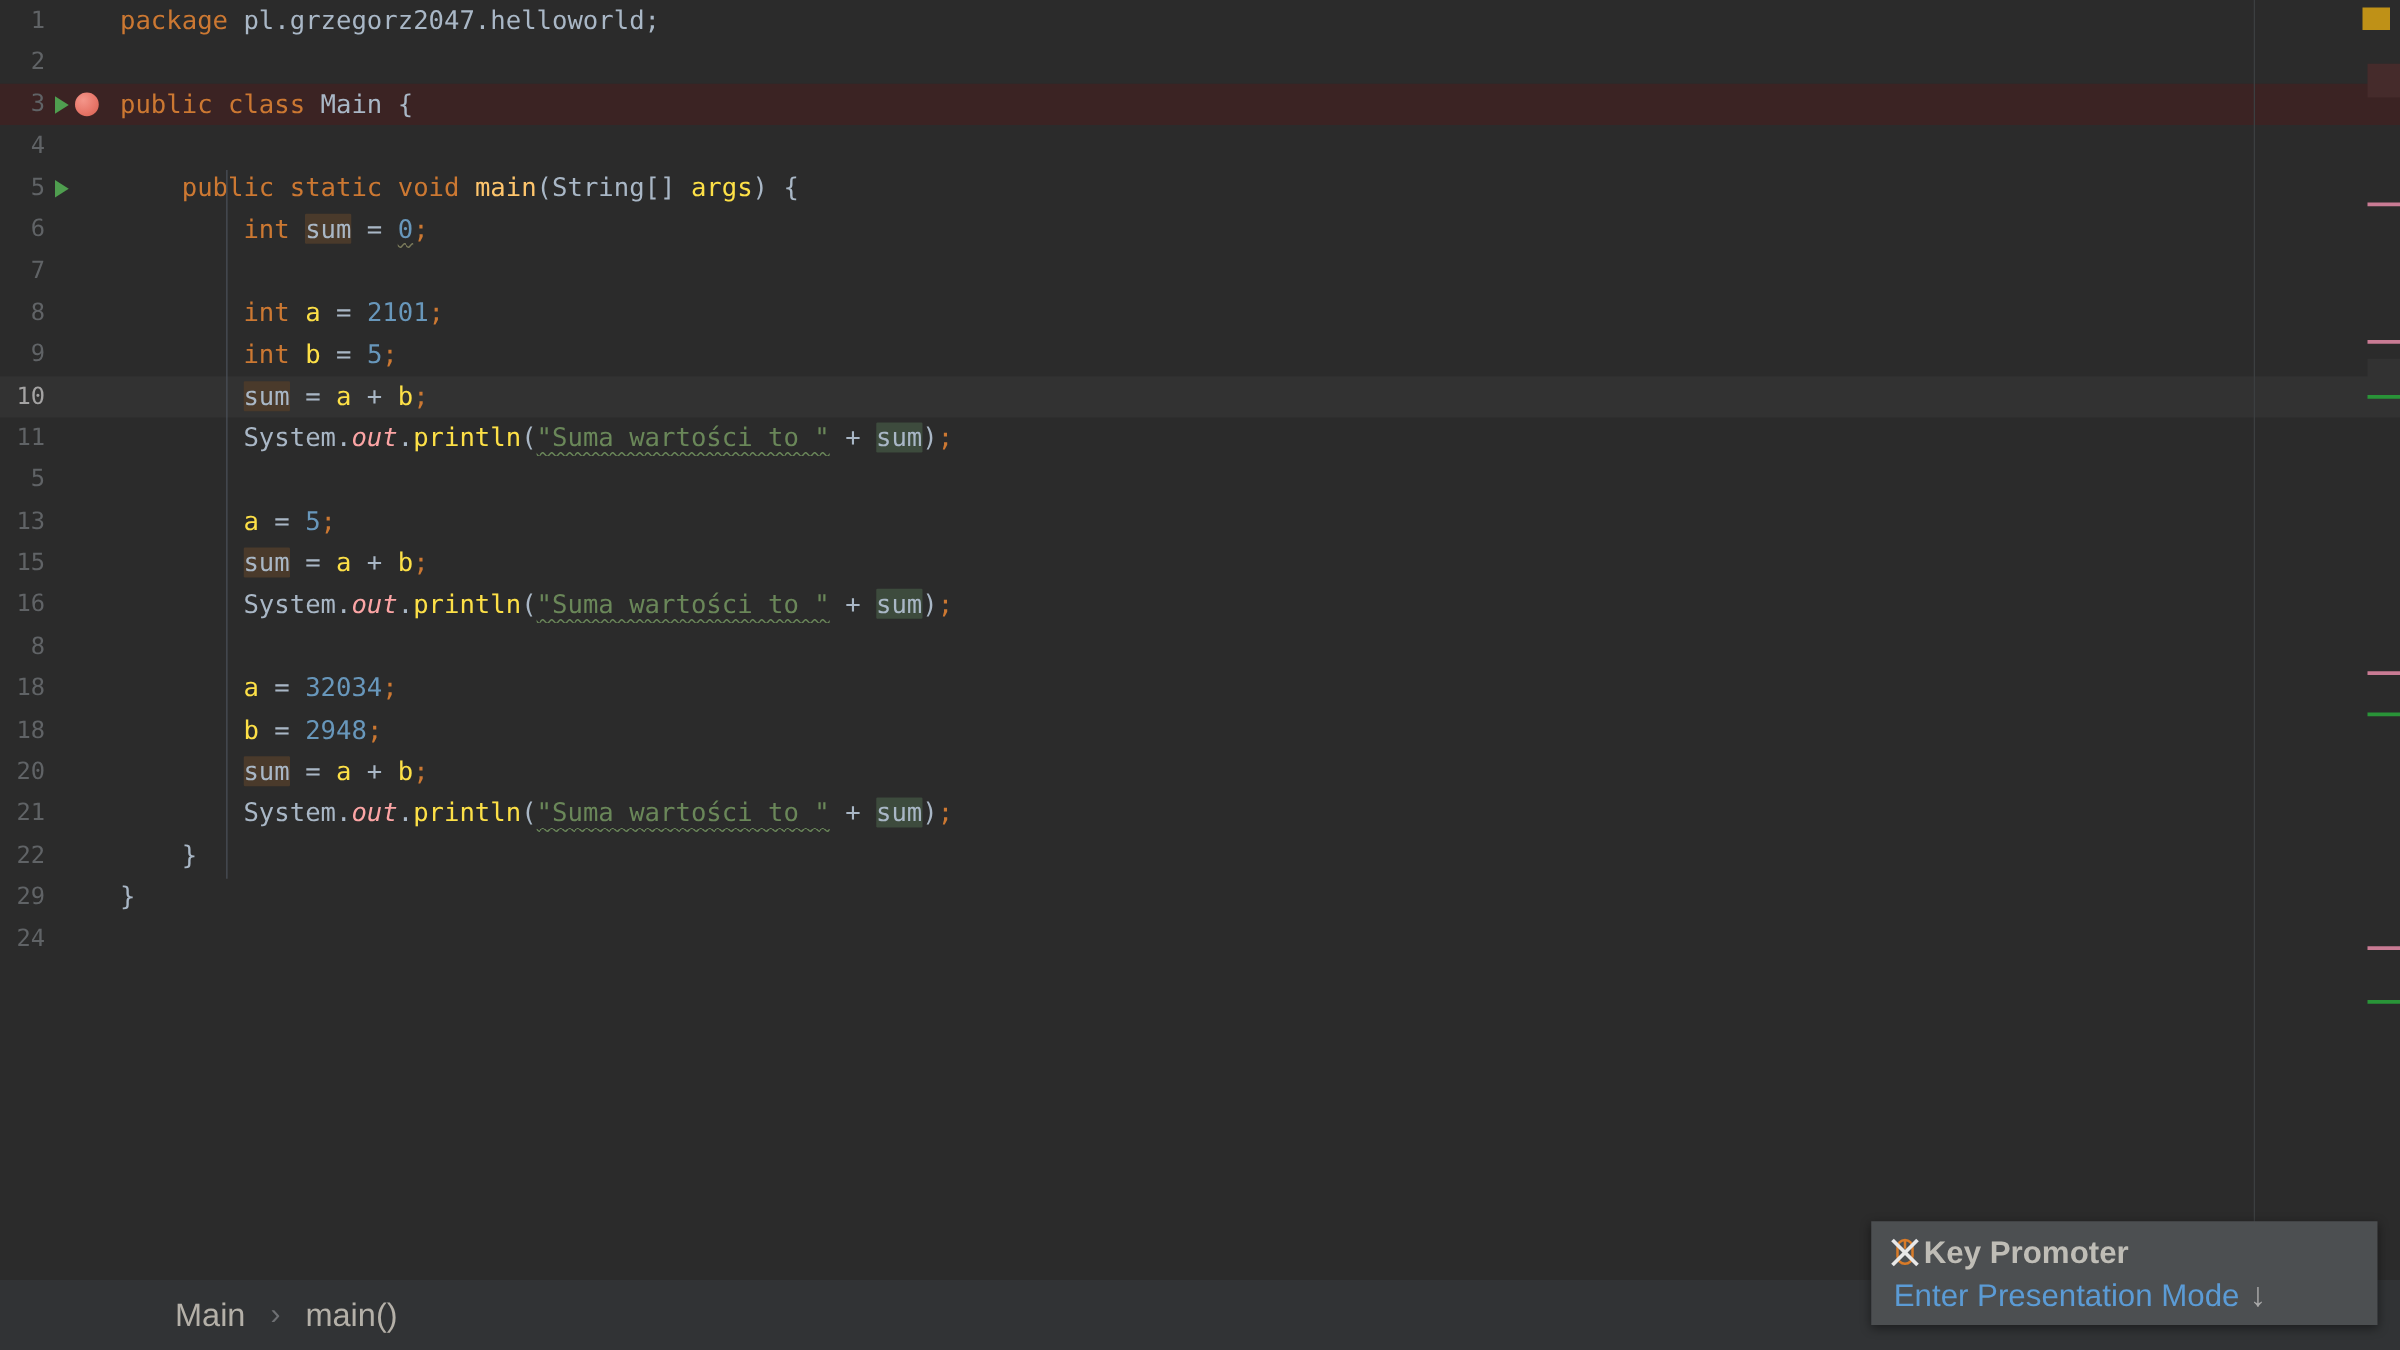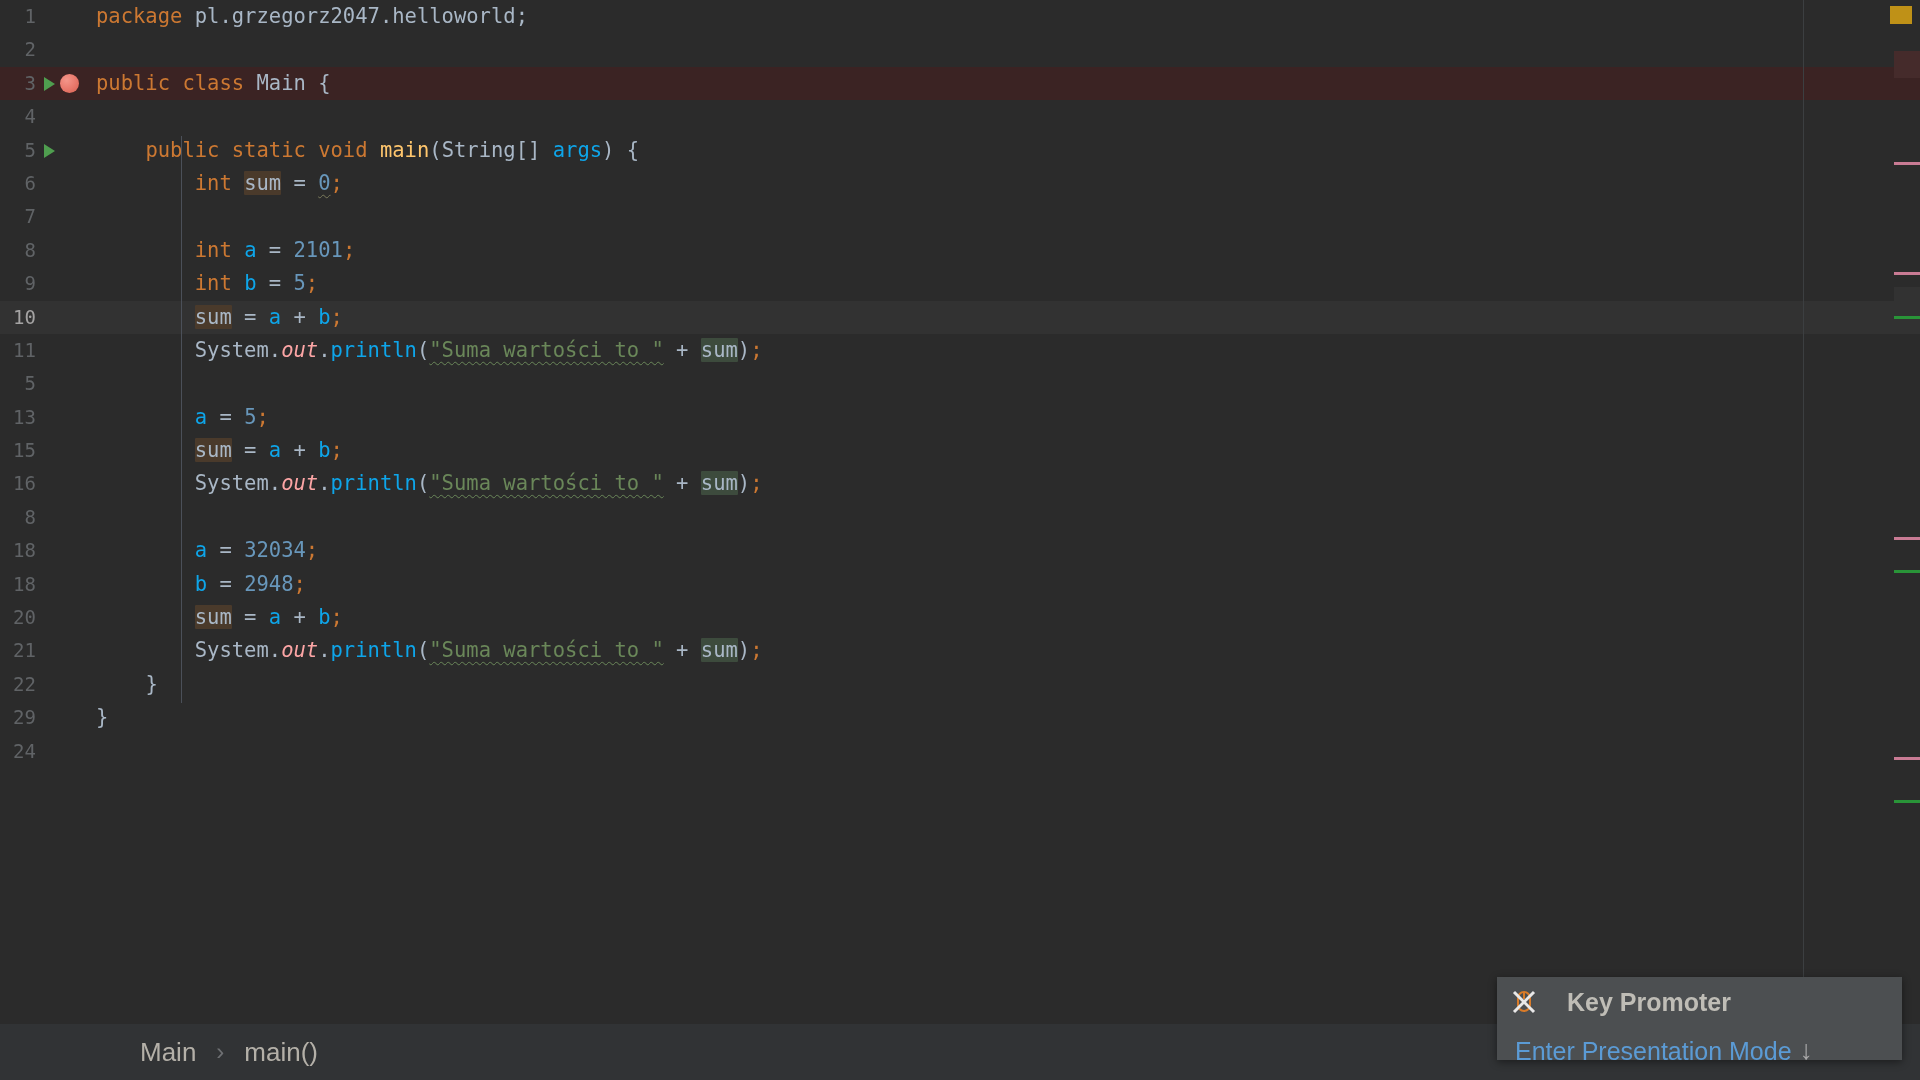--- a/index.html
+++ b/index.html
@@ -93,21 +93,21 @@
 
   
   .kw   { color: #cc7832; }
   .num  { color: #6897bb; }
   .str  { color: #6a8759; }
   .fn   { color: #ffc66d; }
   .cls  { color: #a9b7c6; }
   .stat { color: #fca5a5; font-style: italic; }
   .sem  { color: #cc7832; }
   .pkg  { color: #a9b7c6; margin-top: 19px; }
-  .ident{ color: #0ea5e9; }
+  .ident{ color: #fde047; }
 
   .hl-write {
     background: #4a3a2b;
     border-radius: 1px;
   }
   .hl-read {
     background: #3d4b3d;
     border-radius: 1px;
   }
 
@@ -216,41 +216,40 @@
     width: 405px;
     height: 83px;
     background: #4c4f51;
     padding: 8px 14px 10px 14px;
     box-shadow: 0 2px 8px rgba(0,0,0,0.45);
   }
   #kp-title-row {
     display: flex;
     align-items: center;
     height: 34px;
-    gap: 28px;
   }
   #kp-icon {
     position: relative;
     width: 26px; height: 26px;
     flex: 0 0 26px;
     margin-right: 2px;
   }
   #kp-title {
     color: #bfbdb6;
     font-size: 25px;
     font-weight: bold;
     font-family: "Liberation Sans", sans-serif;
     white-space: nowrap;
   }
   #kp-action {
     display: flex;
     color: #5b9bd5;
     font-size: 25px;
     font-family: "Liberation Sans", sans-serif;
-    margin-top: 18px;
+    margin-top: 4px;
     padding-left: 4px;
     white-space: nowrap;
     cursor: pointer;
   }
   #kp-arrow {
     margin-left: 8px;
     color: #a9a9a9;
     font-size: 27px;
     line-height: 1;
   }

